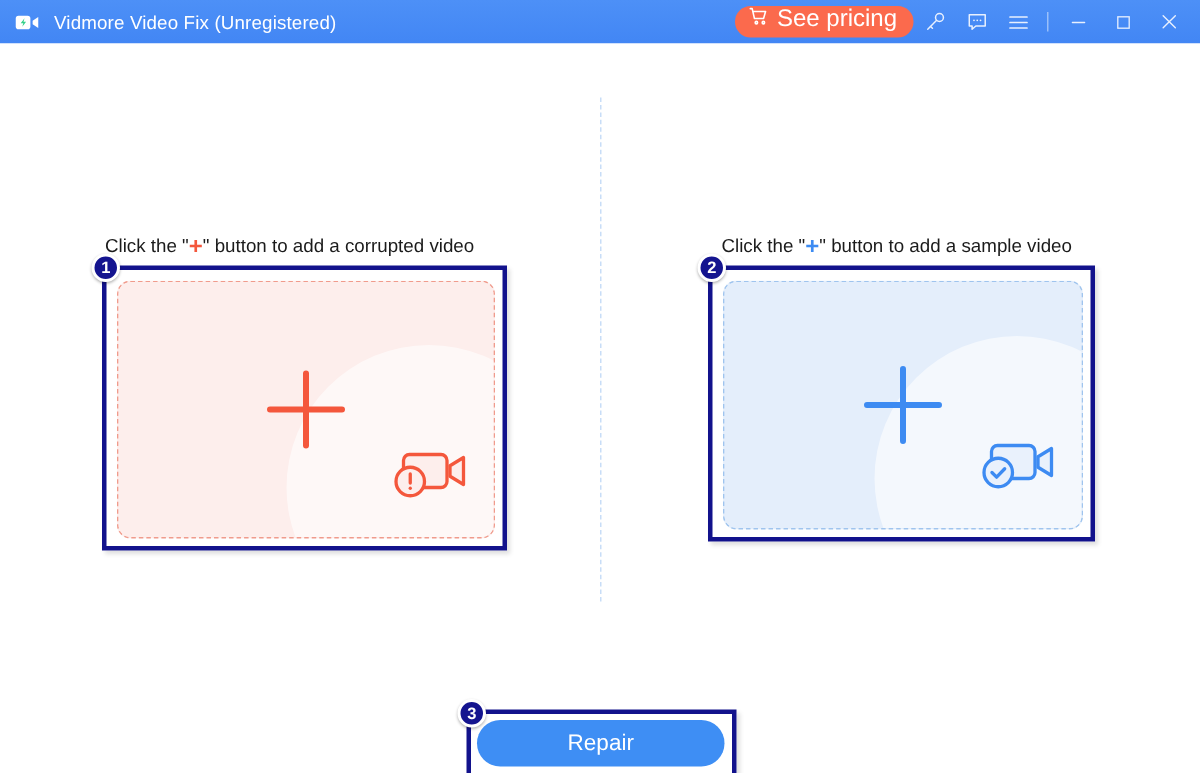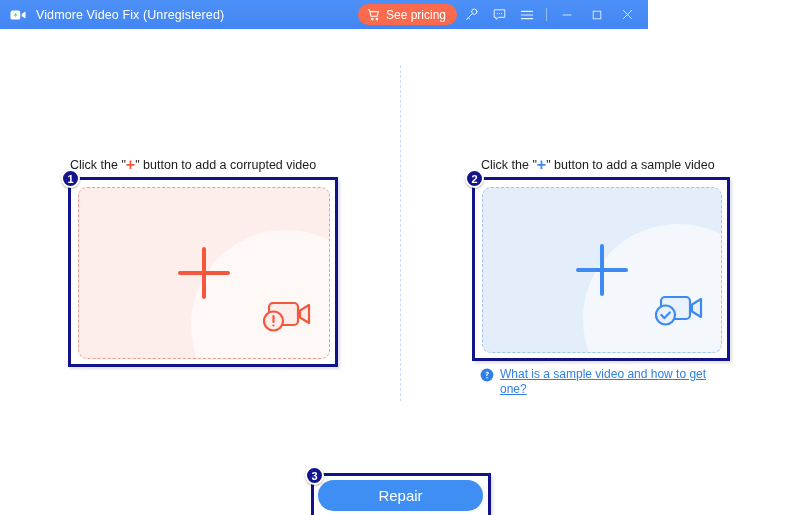--- a/index.html
+++ b/index.html
@@ -12,21 +12,21 @@
     overflow: hidden;
     background: #ffffff;
     font-family: "Liberation Sans", sans-serif;
     -webkit-font-smoothing: antialiased;
   }
 
   
   .titlebar {
     position: absolute;
     left: 0; top: 0;
-    width: 648px; height: 29px;
+    width: 800px; height: 29px;
     background: linear-gradient(180deg, #4d90f7 0%, #4286f4 100%);
     display: flex;
     align-items: center;
   }
   .app-logo {
     width: 18px; height: 18px;
     margin-left: 9px;
     flex: 0 0 auto;
     display: block;
   }
@@ -38,28 +38,28 @@
     white-space: nowrap;
   }
   .titlebar-right {
     margin-left: auto;
     display: flex;
     align-items: center;
     height: 29px;
   }
   .pricing-btn {
     display: flex;
-    align-items: center;
+    align-items: flex-start;
     gap: 5px;
     height: 21px;
     padding: 0 11px 0 9px;
     background: #fb6a4d;
     border-radius: 11px;
     color: #ffffff;
-    font-size: 12px;
+    font-size: 16px;
     white-space: nowrap;
     cursor: pointer;
   }
   .tb-icon {
     width: 28px; height: 29px;
     display: flex;
     align-items: center;
     justify-content: center;
     cursor: pointer;
   }
@@ -316,28 +316,20 @@
       </svg>
       <svg class="dz-cam" width="54" height="42" viewBox="0 0 54 42" fill="none" stroke="#3d8bf2" stroke-width="2.2" stroke-linejoin="round">
         <rect x="10" y="9" width="29" height="22" rx="4" fill="#e9f1fc"></rect>
         <path d="M41 16.5 L50 11 v18 l-9 -5.5 Z" fill="#e9f1fc"></path>
         <circle cx="14.5" cy="27" r="9.5" fill="#e9f1fc"></circle>
         <path d="M10.3 27l3.1 3.1 5.4-5.6" stroke-linecap="round"></path>
       </svg>
     </div>
   </div>
 
-  <div class="help-link">
-    <svg class="help-q" width="14" height="14" viewBox="0 0 24 24">
-      <circle cx="12" cy="12" r="11" fill="#2f7eea"></circle>
-      <path d="M9.3 9.1c0-1.6 1.3-2.7 2.9-2.7 1.7 0 2.9 1 2.9 2.5 0 1.2-0.7 1.8-1.6 2.4-0.8 0.5-1.1 0.9-1.1 1.8v0.5h-2v-0.8c0-1.3 0.5-2 1.5-2.6 0.7-0.5 1-0.8 1-1.3 0-0.6-0.5-1-1.1-1-0.7 0-1.2 0.5-1.2 1.2z" fill="#ffffff"></path>
-      <circle cx="12.1" cy="16.8" r="1.25" fill="#ffffff"></circle>
-    </svg>
-    <div class="help-text">What is a sample video and how to get one?</div>
-  </div>
 
   <div class="badge" style="left:305px; top:437px;">3</div>
 
   <div class="hl-frame" style="left:311px; top:444px; width:180px; height:46px;"></div>
 
   <div class="repair-btn">
     <span>Repair</span>
   </div>
 
 </div>

